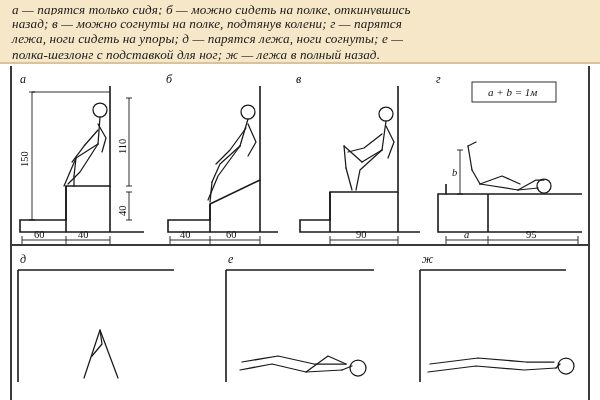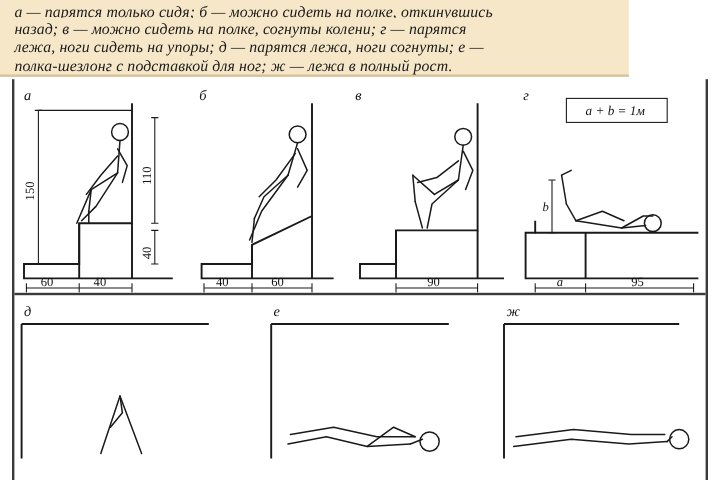--- a/index.html
+++ b/index.html
@@ -5,21 +5,21 @@
   html,body{margin:0;padding:0;}
   body{
     width:600px;height:400px;overflow:hidden;
     background:#ffffff;
     font-family:"Liberation Serif", serif;
   }
   .page{position:relative;width:600px;height:400px;}
 
   
   .caption{
-    position:absolute;left:0;top:0;width:524px;height:64px;
+    position:absolute;left:0;top:0;width:600px;height:64px;
     background:#f6e7c8;
     border-bottom:2px solid #d8c39a;
     box-sizing:border-box;
     padding:3px 10px 0 12px;
   }
   .caption p{
     margin:0;
     font-style:italic;
     font-size:13.2px;
     line-height:15.4px;
@@ -55,23 +55,23 @@
 </style>
 </head>
 <body>
 
 <div class="page">
 
   <div class="caption">
     <div class="cut">
       <p>а — парятся только сидя; б — можно сидеть на полке, откинувшись</p>
     </div>
-    <p>назад; в — можно сидеть на полке, согнуты колени; г — парятся</p>
+    <p>назад; в — можно согнуты на полке, подтянув колени; г — парятся</p>
     <p>лежа, ноги сидеть на упоры; д — парятся лежа, ноги согнуты; е —</p>
-    <p>полка-шезлонг с подставкой для ног; ж — лежа в полный рост.</p>
+    <p>полка-шезлонг с подставкой для ног; ж — лежа в полный назад.</p>
   </div>
 
   <div class="sheet">
 
     <div class="panel" style="left:2px;top:6px;width:142px;height:172px;">
       <div class="plabel" style="left:6px;top:0px;">а</div>
       <svg width="142" height="172" viewBox="0 0 142 172">
 
         <path class="ln" d="M96 14 L96 114 L52 114 L52 148 L6 148 L6 160 L130 160"></path>
         <path class="ln" d="M96 114 L96 160"></path>

